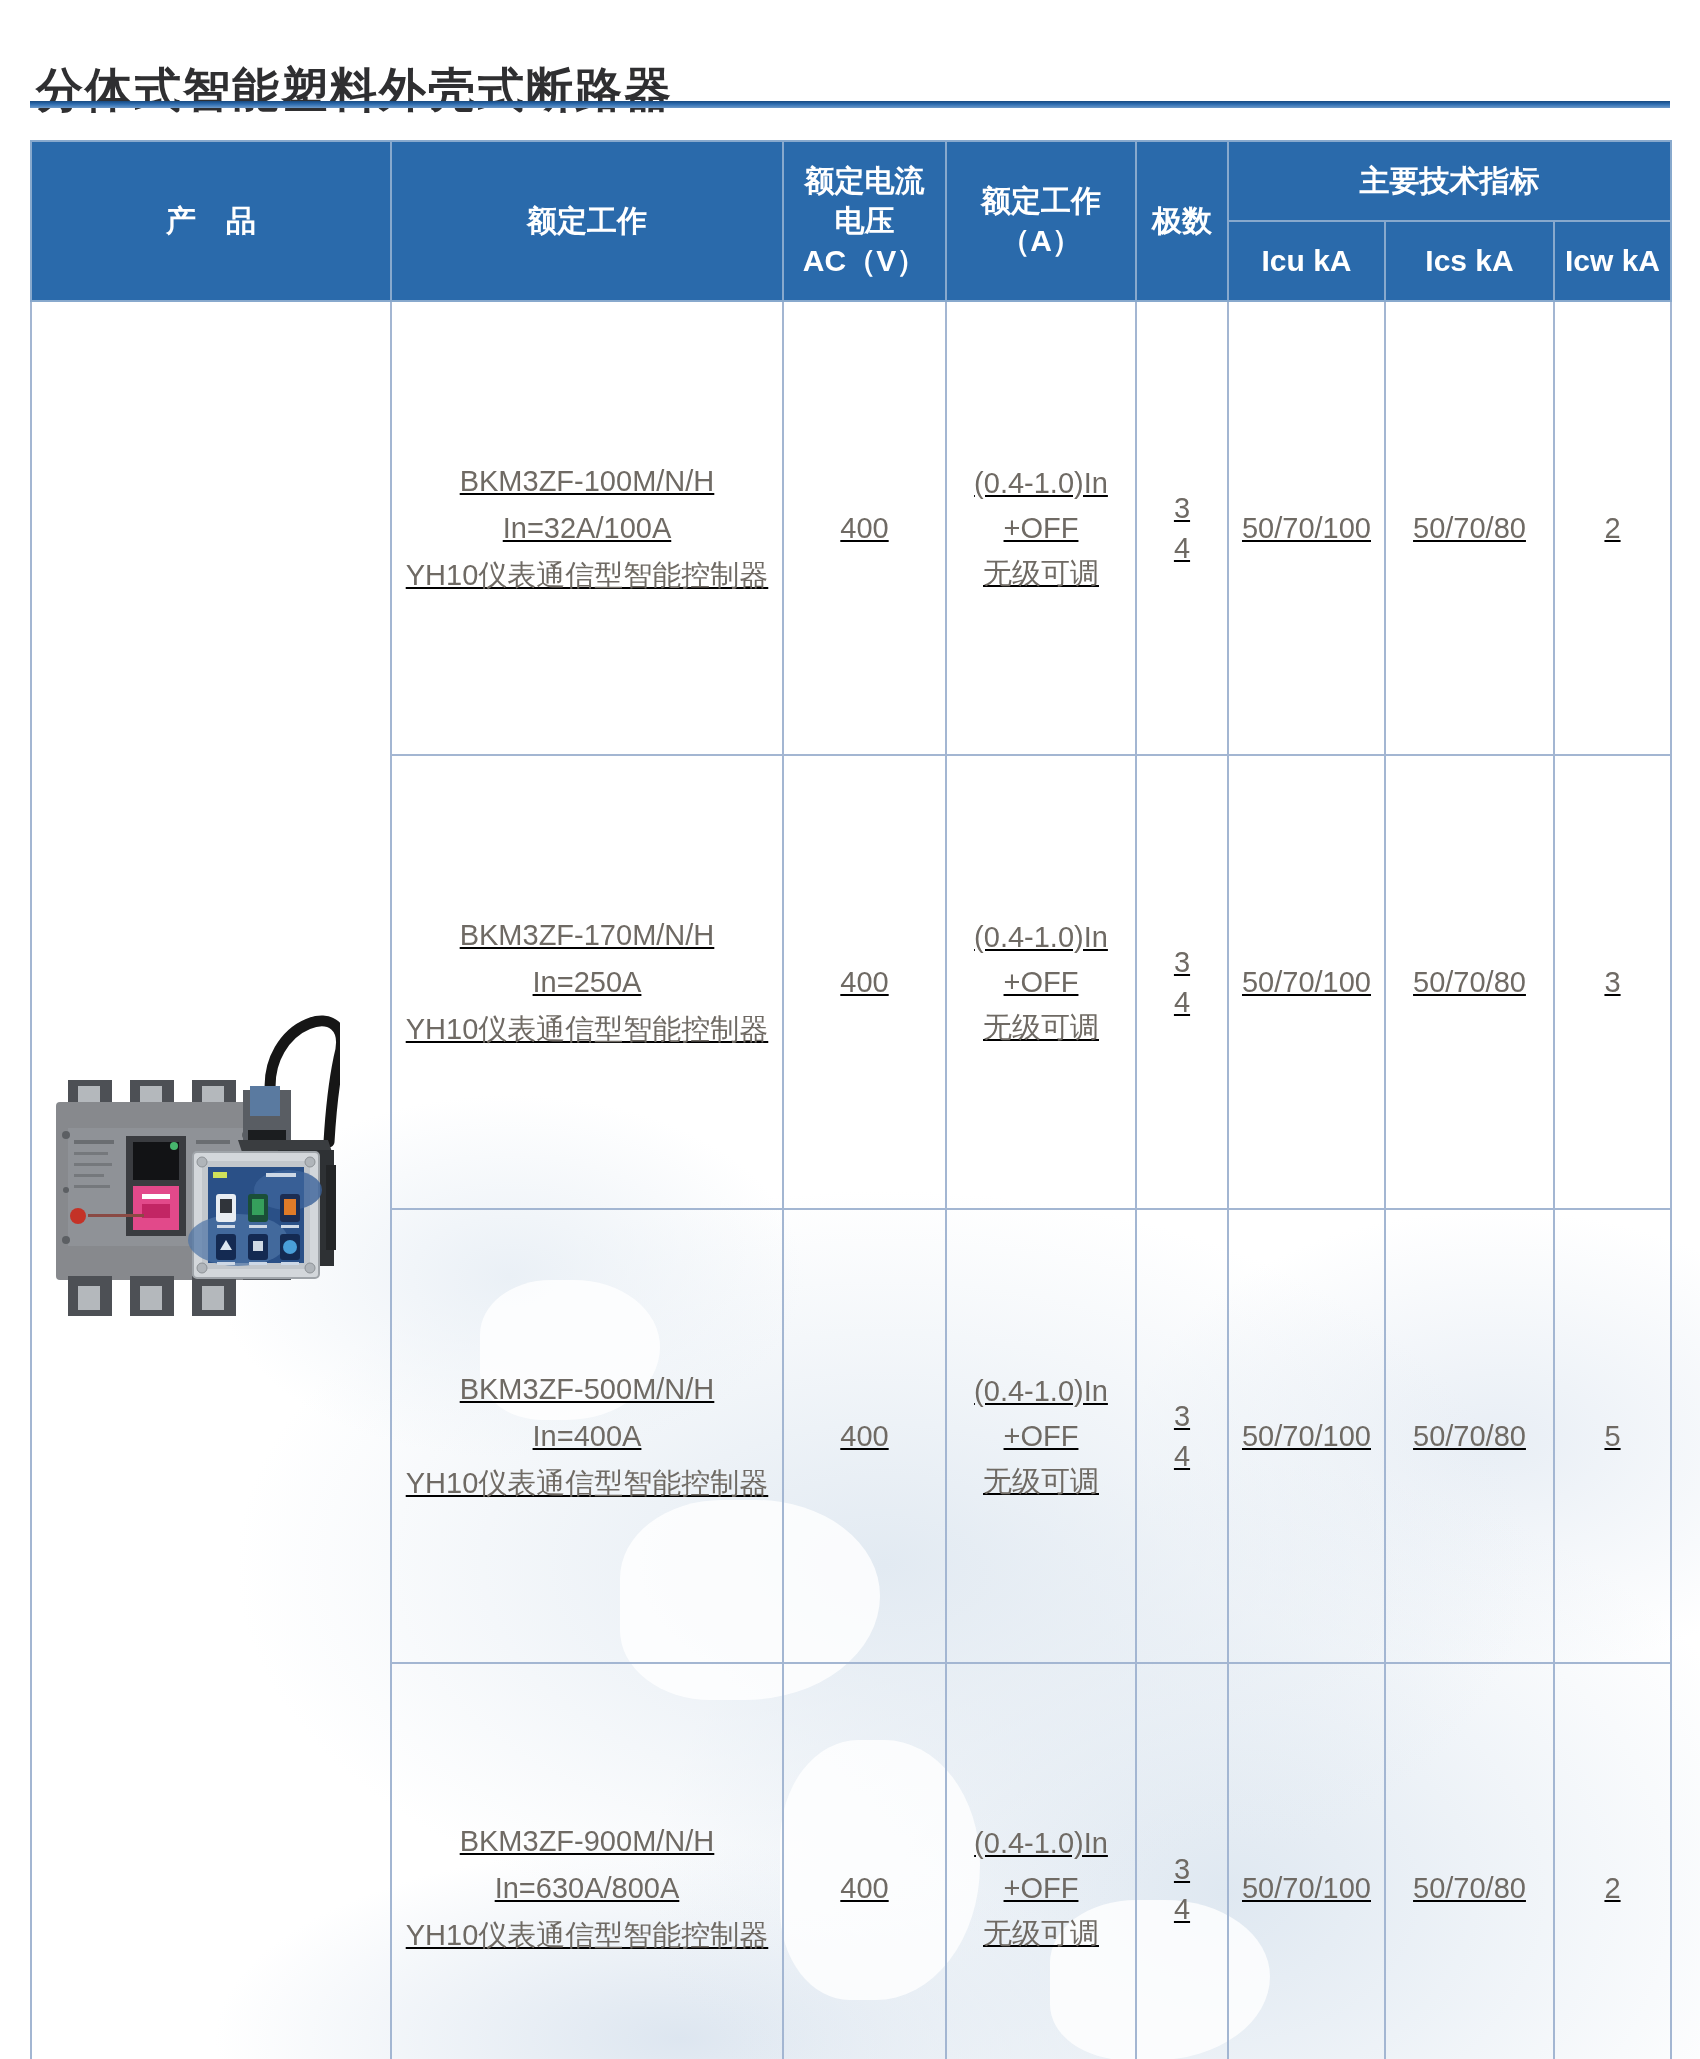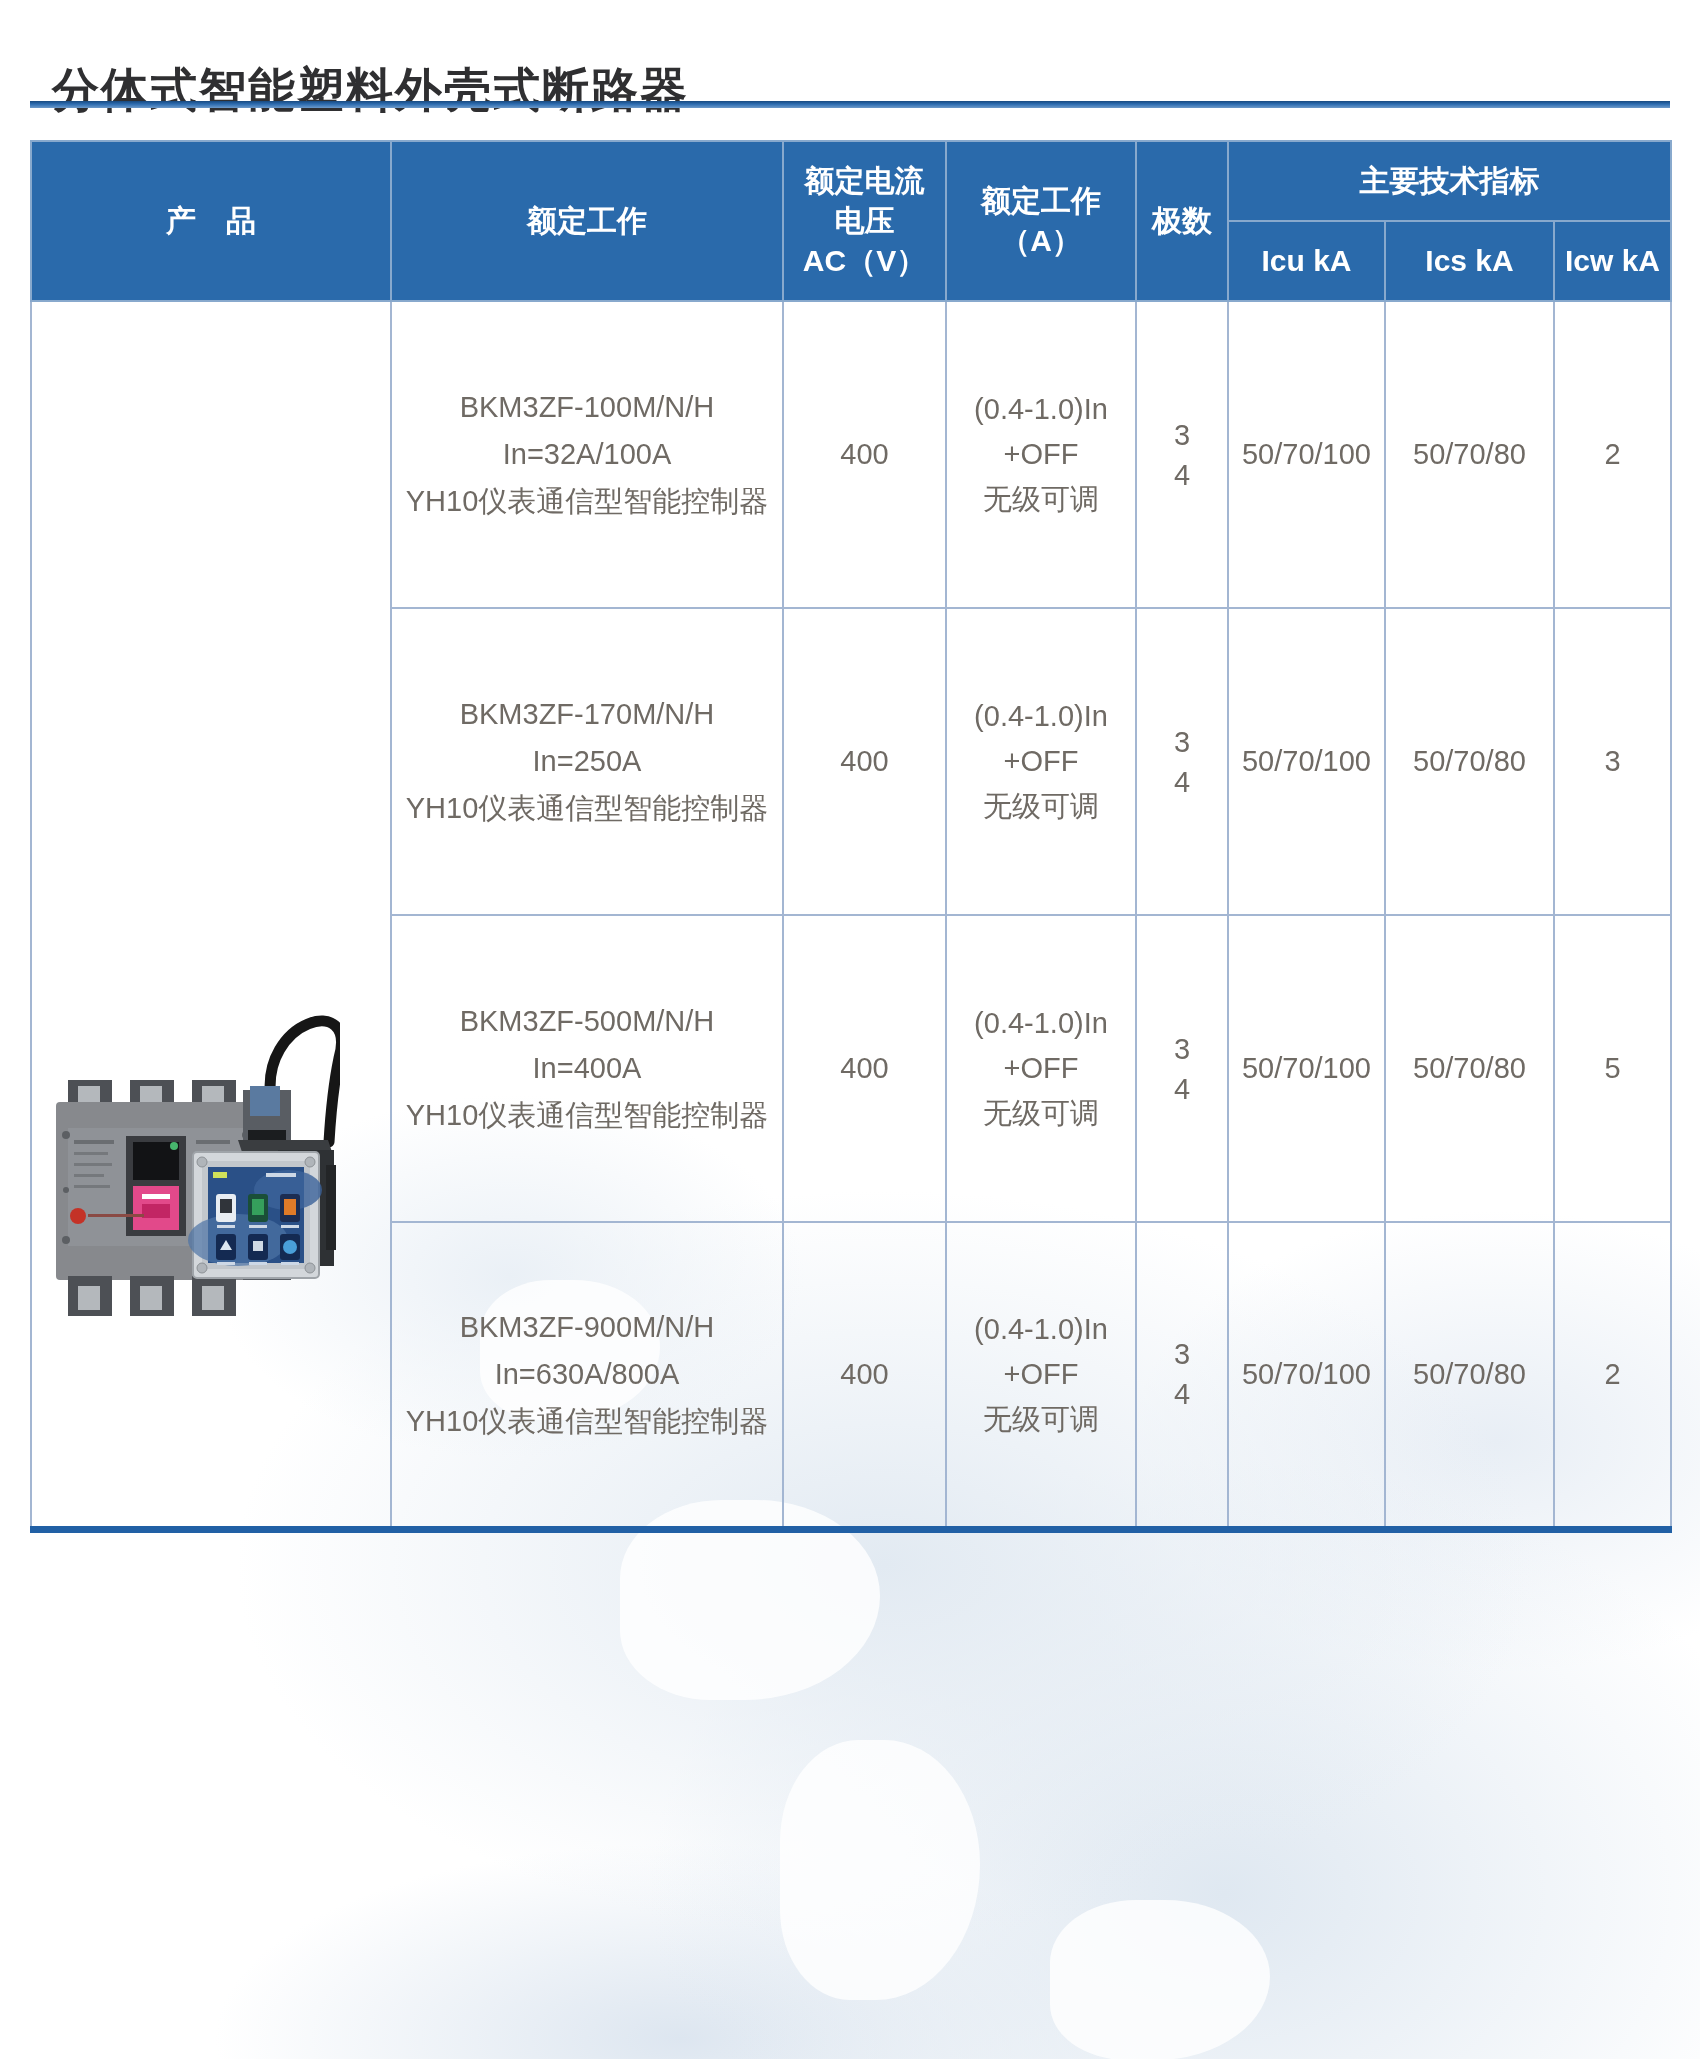--- a/index.html
+++ b/index.html
@@ -15,21 +15,21 @@
       radial-gradient(420px 260px at 30% 62%, #eaf0f6 0%, rgba(234,240,246,0) 70%),
       radial-gradient(900px 520px at 52% 76%, #e2eaf2 0%, rgba(226,234,242,0) 72%),
       radial-gradient(820px 620px at 72% 92%, #dfe8f1 0%, rgba(223,232,241,0) 70%),
       radial-gradient(520px 330px at 88% 70%, #e8eef5 0%, rgba(232,238,245,0) 70%),
       radial-gradient(620px 260px at 40% 99%, #dde6f0 0%, rgba(221,230,240,0) 75%);
   }
   .watermark .blob{position:absolute;background:#ffffff;border-radius:45% 55% 60% 40%;opacity:.8;}
 
   .page-title{
     position:absolute;left:36px;top:28px;z-index:2;
-    font-size:47px;font-weight:bold;color:#2f2f31;letter-spacing:2px;margin-left:16px;
+    font-size:47px;font-weight:bold;color:#2f2f31;letter-spacing:2px;
   }
   .title-rule{
     position:absolute;left:30px;top:101px;width:1640px;height:7px;z-index:2;
     background:linear-gradient(#17497f,#2d6cb0 45%,#6d9aca);
   }
 
   table.spec{
     position:absolute;left:30px;top:140px;z-index:1;
     width:1640px;border-collapse:collapse;table-layout:fixed;
     border:2px solid #4f7fb5;border-bottom:7px solid #2160a5;
@@ -37,21 +37,21 @@
   table.spec th{
     background:#2a6aab;color:#ffffff;font-weight:bold;font-size:30px;
     border:2px solid #88a9cd;text-align:center;vertical-align:middle;
     line-height:40px;
   }
   table.spec td{
     border:2px solid #a3b6d2;text-align:center;vertical-align:middle;
     color:#6f6a64;font-size:29px;background:transparent;
   }
   tr.hrow{height:80px;}
-  tr.drow{height:307px;}
+  tr.drow{height:454px;text-decoration:underline;}
   .l{display:block;}
   .model-cell .l{line-height:47px;}
   .current-cell .l{line-height:45px;}
   .poles-cell .l{line-height:40px;}
   .product-cell{position:relative;}
   .product-photo{position:absolute;left:6px;top:688px;width:302px;height:346px;}
 </style>
 </head>
 <body>
 

